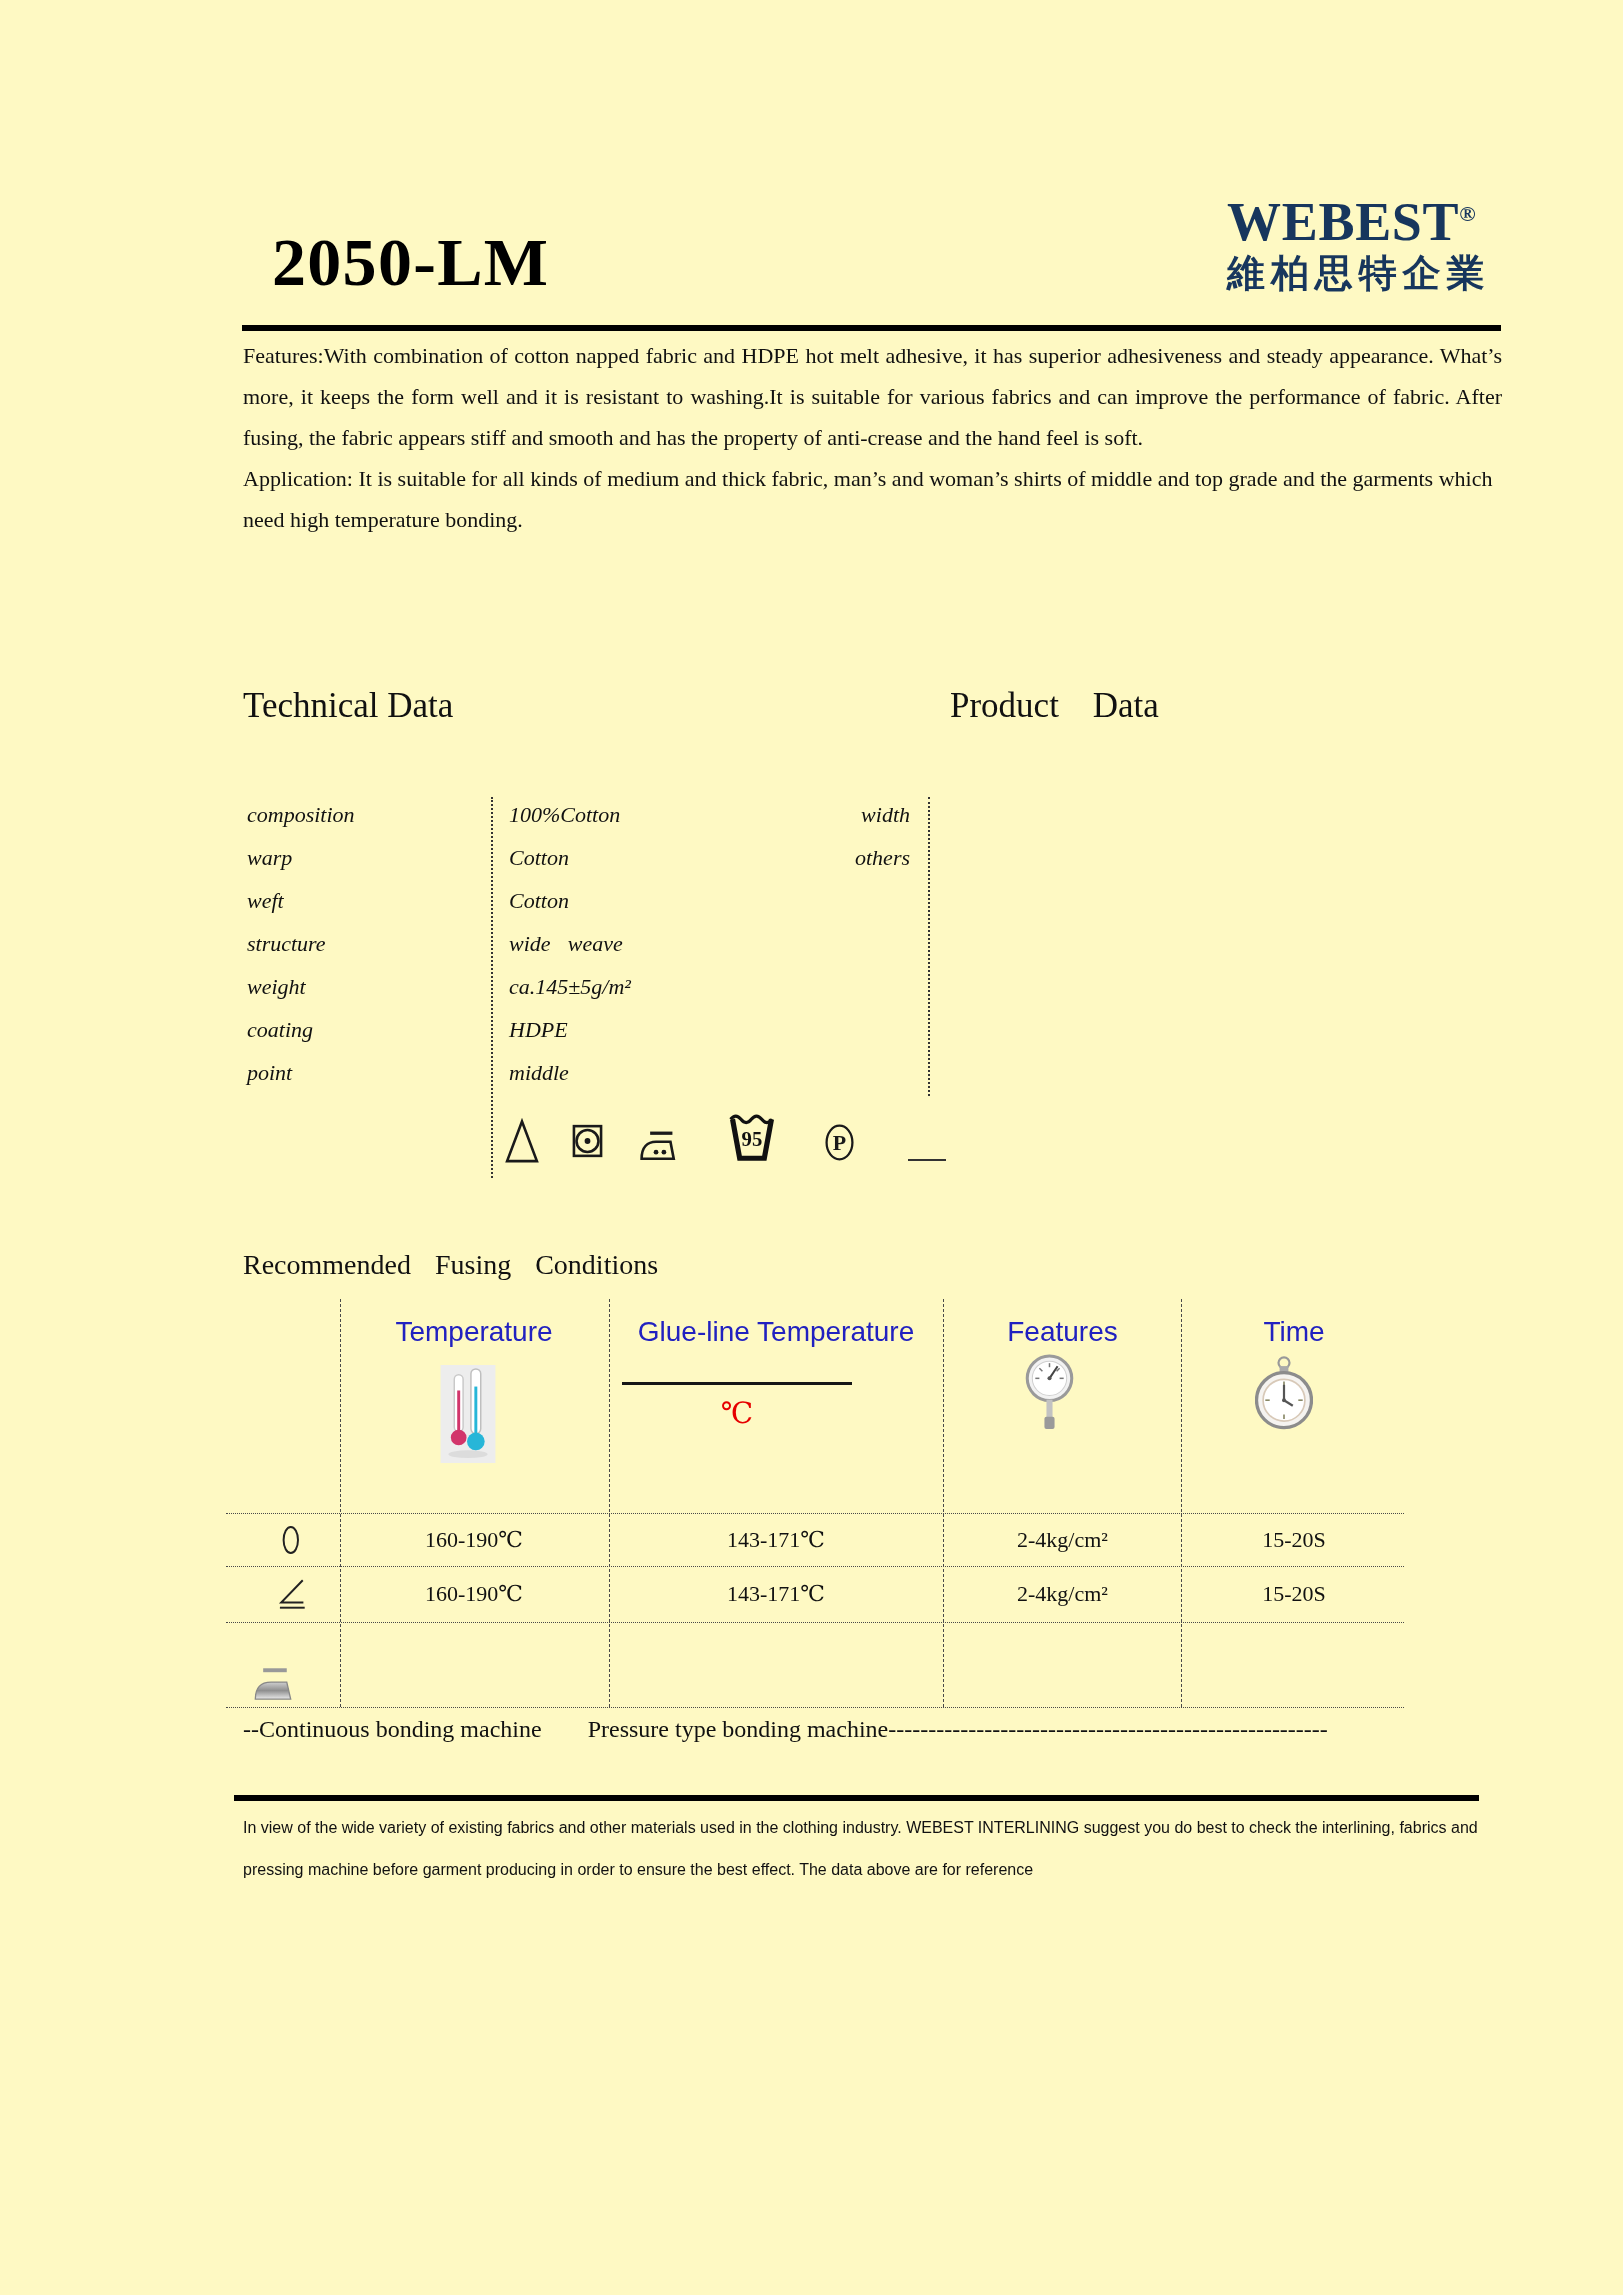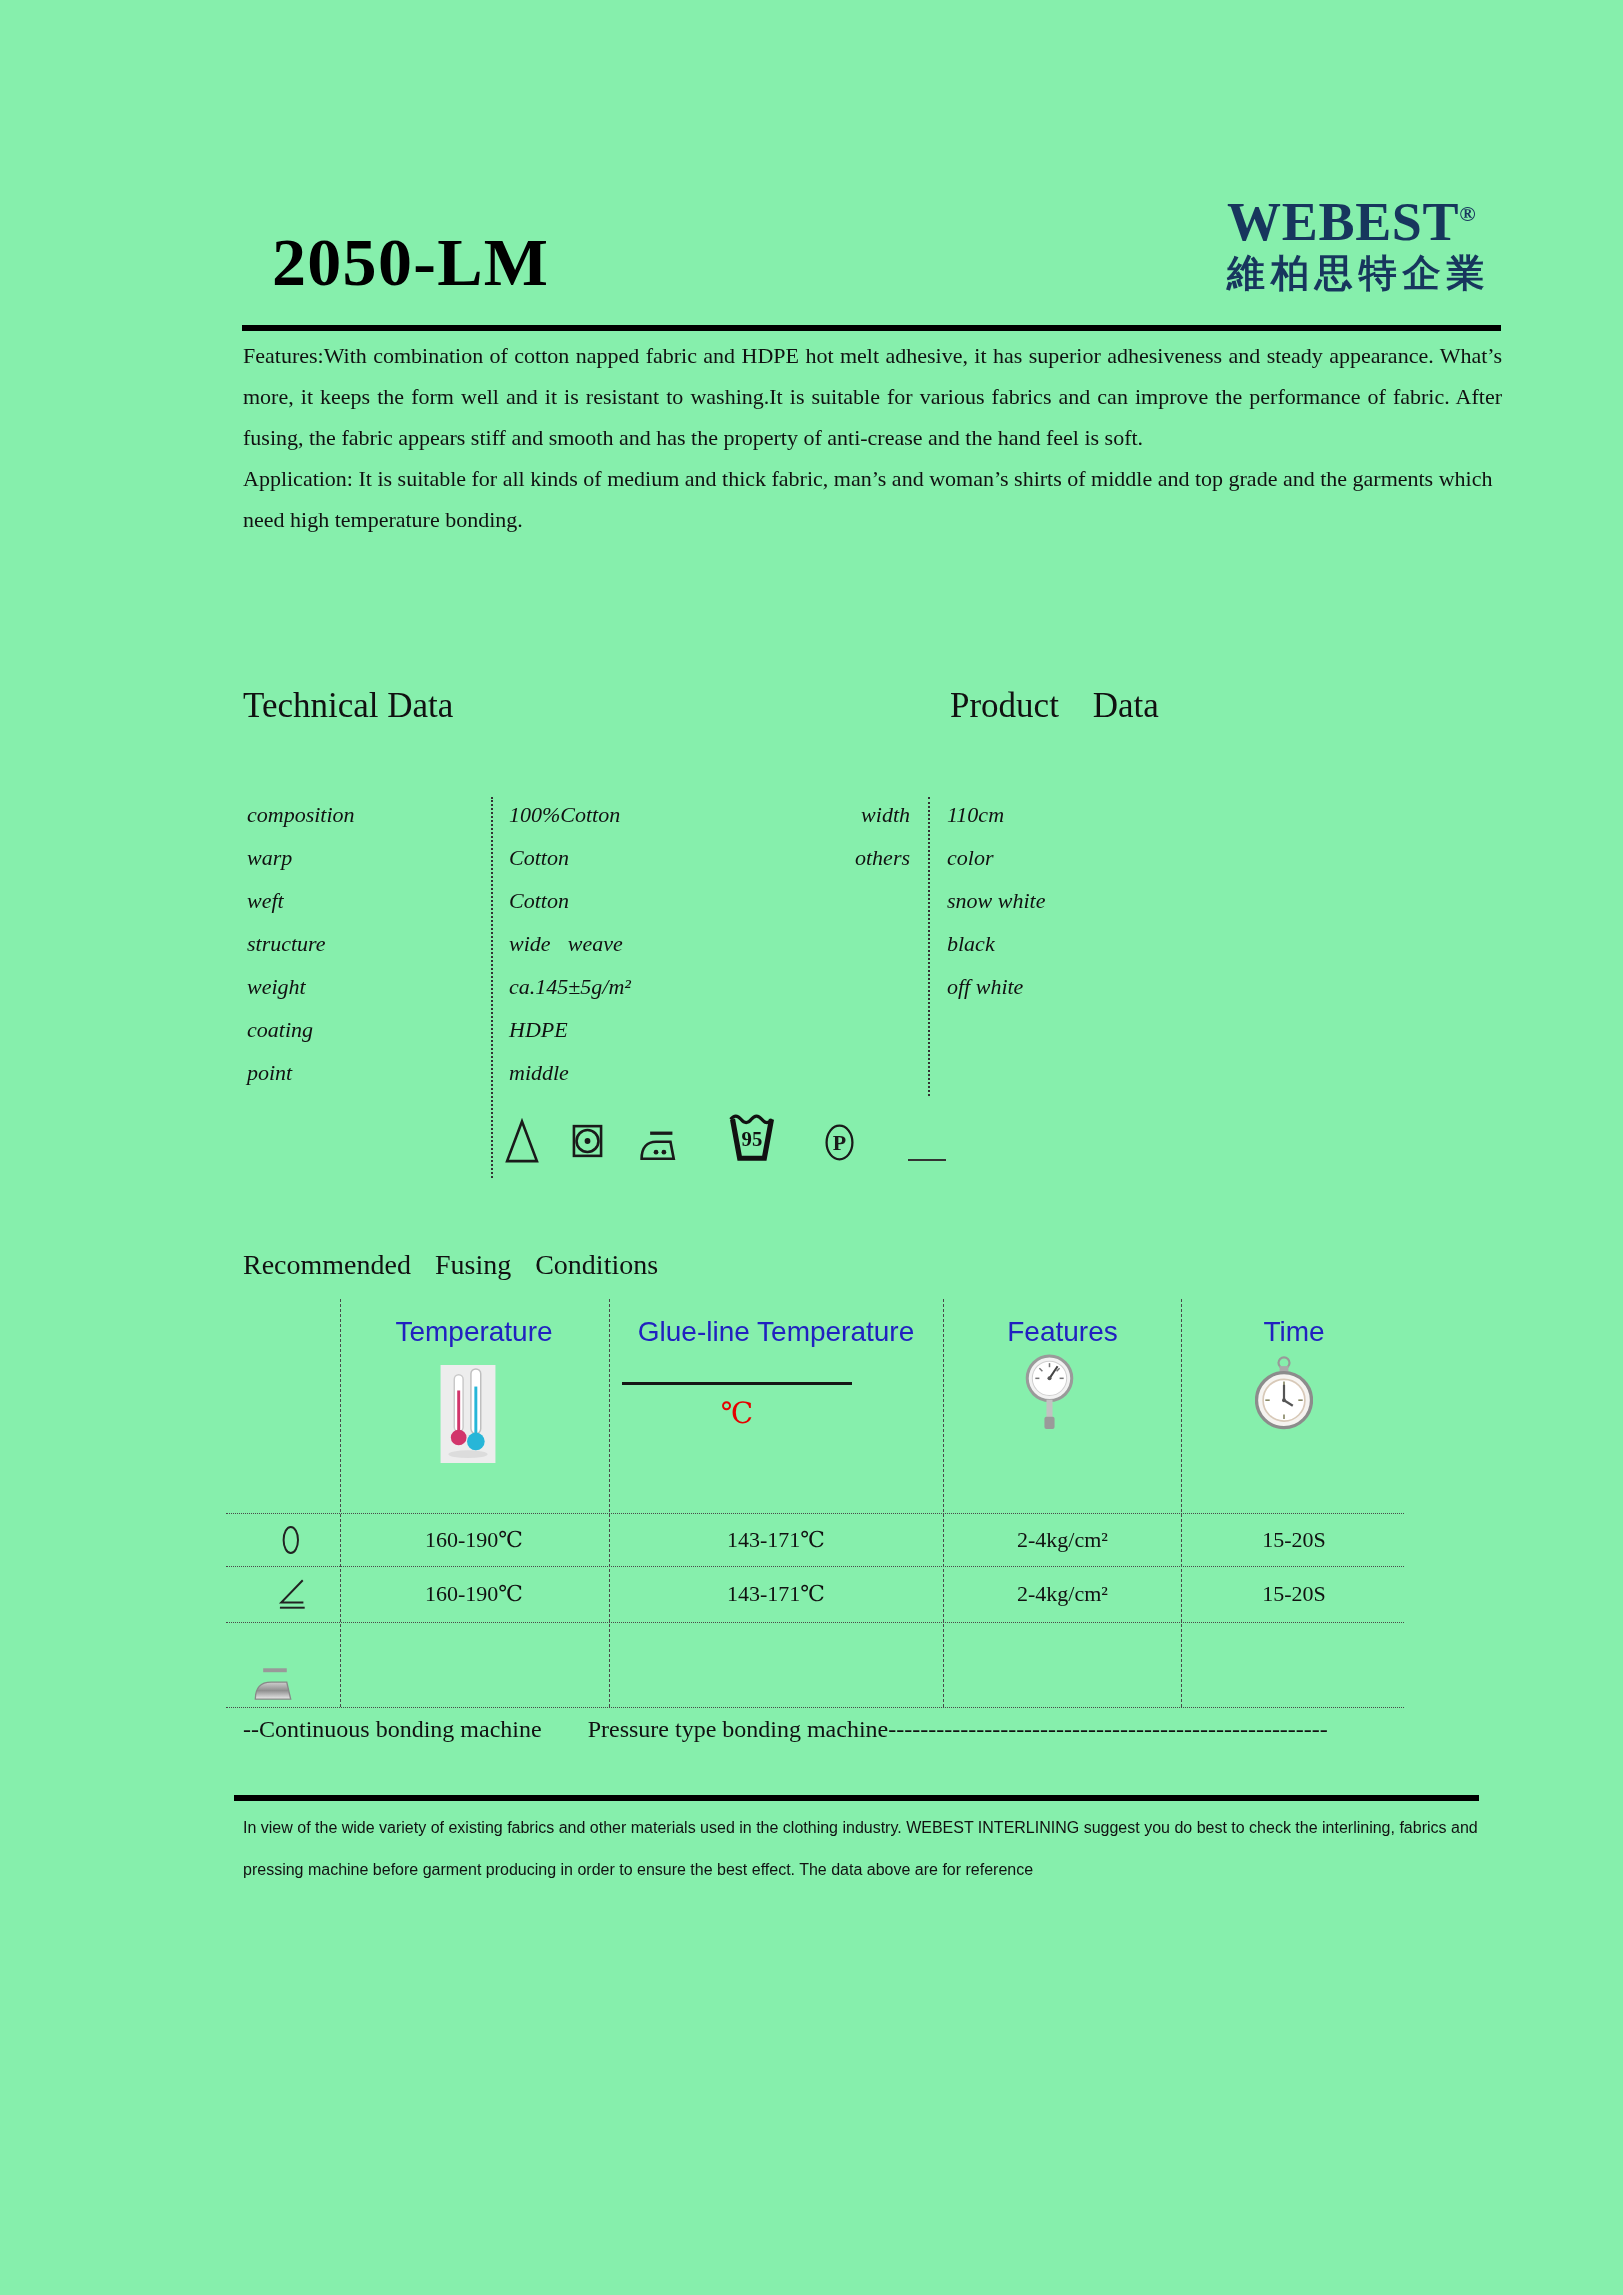--- a/index.html
+++ b/index.html
@@ -1,16 +1,16 @@
 <!DOCTYPE html>
 <html style="font-size:10.5px"><head>
 <meta charset="utf-8">
 <style>
   html,body{margin:0;padding:0;background:#fff;}
-  .page{position:relative;width:1623px;height:2295px;background:#86efac;
+  .page{position:relative;width:1623px;height:2295px;background:#fef9c3;
         font-family:"Liberation Serif","DejaVu Serif",serif;color:#111;overflow:hidden;}
 
   
   .doc-title{position:absolute;left:272px;top:228px;font-size:68px;font-weight:bold;
              letter-spacing:1.3px;line-height:1;color:#000;}
   .logo{position:absolute;left:1227px;top:195px;width:281px;color:#17365d;}
   .logo-en{font-size:54px;font-weight:bold;letter-spacing:0.7px;line-height:1;white-space:nowrap;}
   .logo-reg{font-size:22px;vertical-align:super;font-weight:bold;}
   .logo-cn{font-family:"Liberation Sans","DejaVu Sans",sans-serif;font-size:38px;font-weight:bold;
            letter-spacing:5.9px;line-height:1;margin-top:5.2px;white-space:nowrap;}
@@ -116,27 +116,20 @@
     <div class="ws-wide">wide weave</div>
     <div>ca.145±5g/m²</div>
     <div>HDPE</div>
     <div>middle</div>
   </div>
   <div class="tcol t-mid">
     <div>width</div>
     <div>others</div>
   </div>
   <div class="vdiv vdiv-b"></div>
-  <div class="tcol t-prod">
-    <div>110cm</div>
-    <div>color</div>
-    <div>snow white</div>
-    <div>black</div>
-    <div>off white</div>
-  </div>
 
   <div class="care-row">
     <svg class="ci" width="34" height="48" viewBox="0 0 52 74" style="margin-right:9.2px">
       <path d="M26 7 L49 68 H3 Z" fill="none" stroke="#1a1a1a" stroke-width="4"></path>
     </svg>
     <svg class="ci" width="31" height="42" viewBox="0 0 48 64" style="margin-right:11.8px;margin-bottom:2.6px">
       <rect x="3" y="9" width="42" height="46" fill="none" stroke="#1a1a1a" stroke-width="4"></rect>
       <circle cx="24" cy="32" r="17" fill="none" stroke="#1a1a1a" stroke-width="4"></circle>
       <circle cx="24" cy="32" r="4.5" fill="#1a1a1a"></circle>
     </svg>

